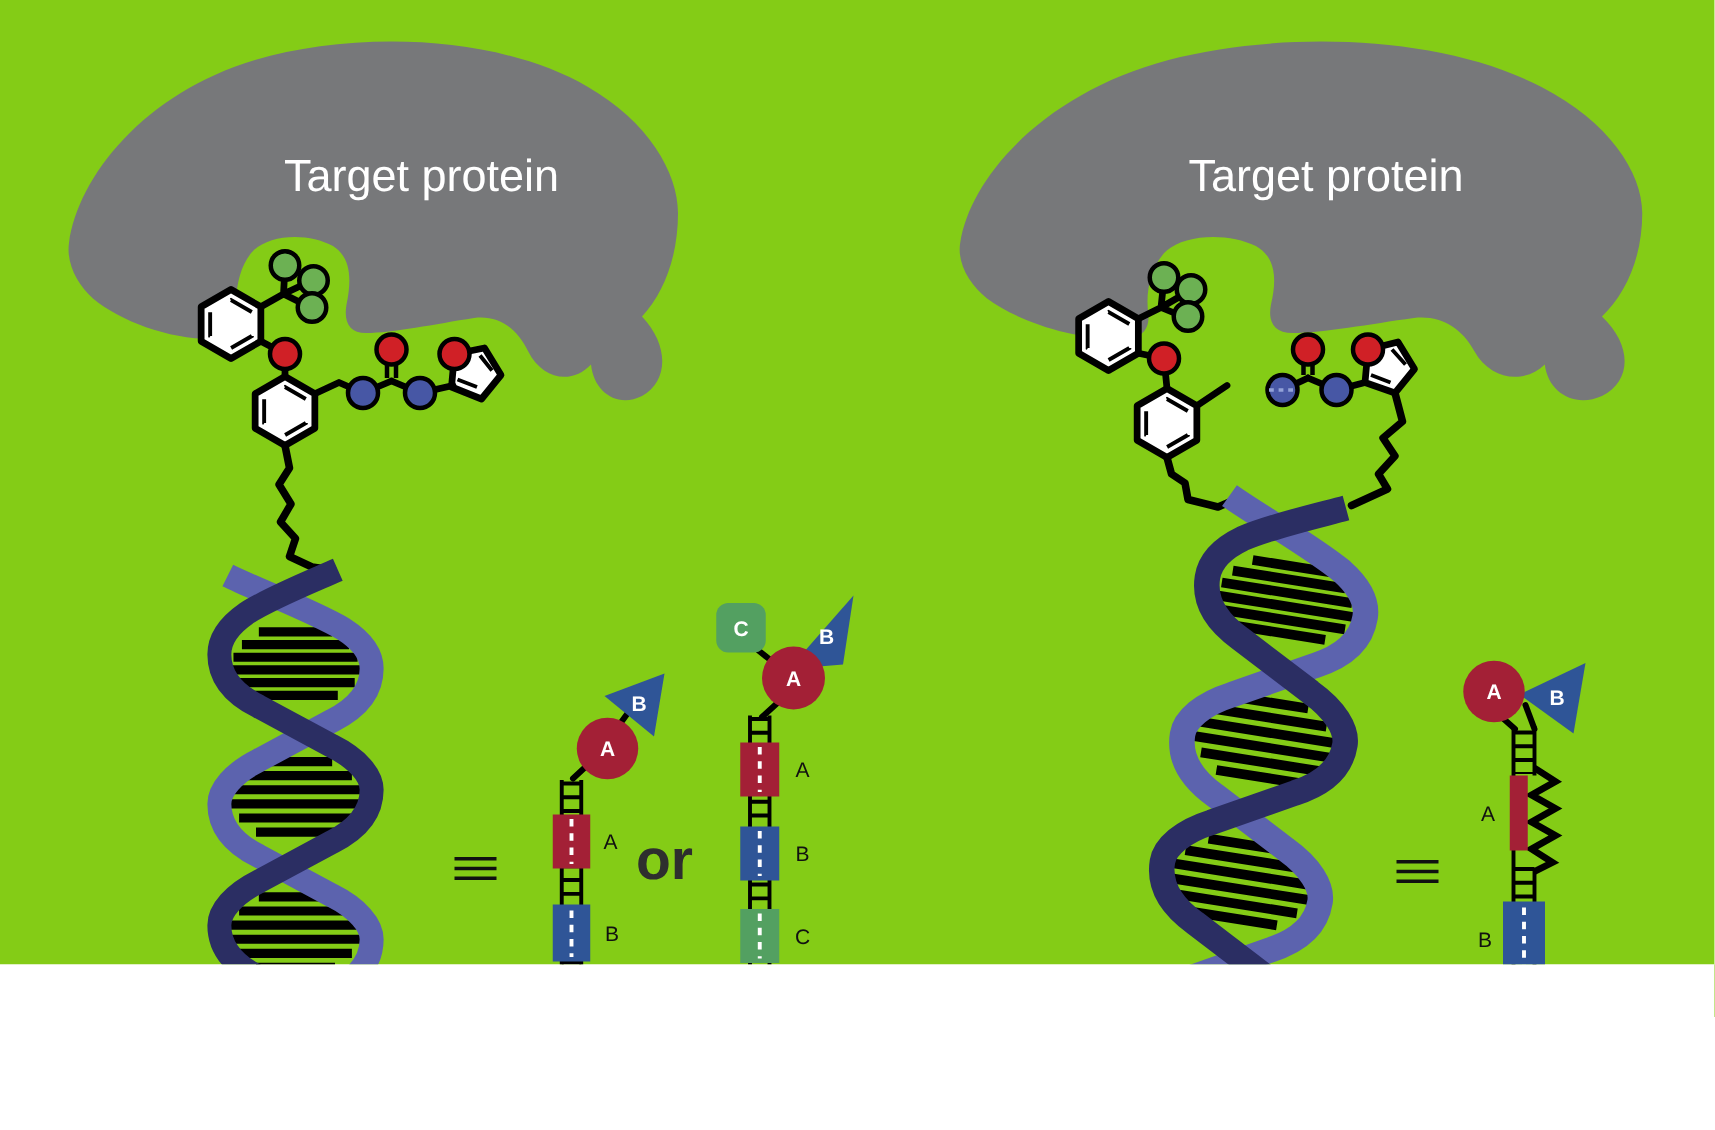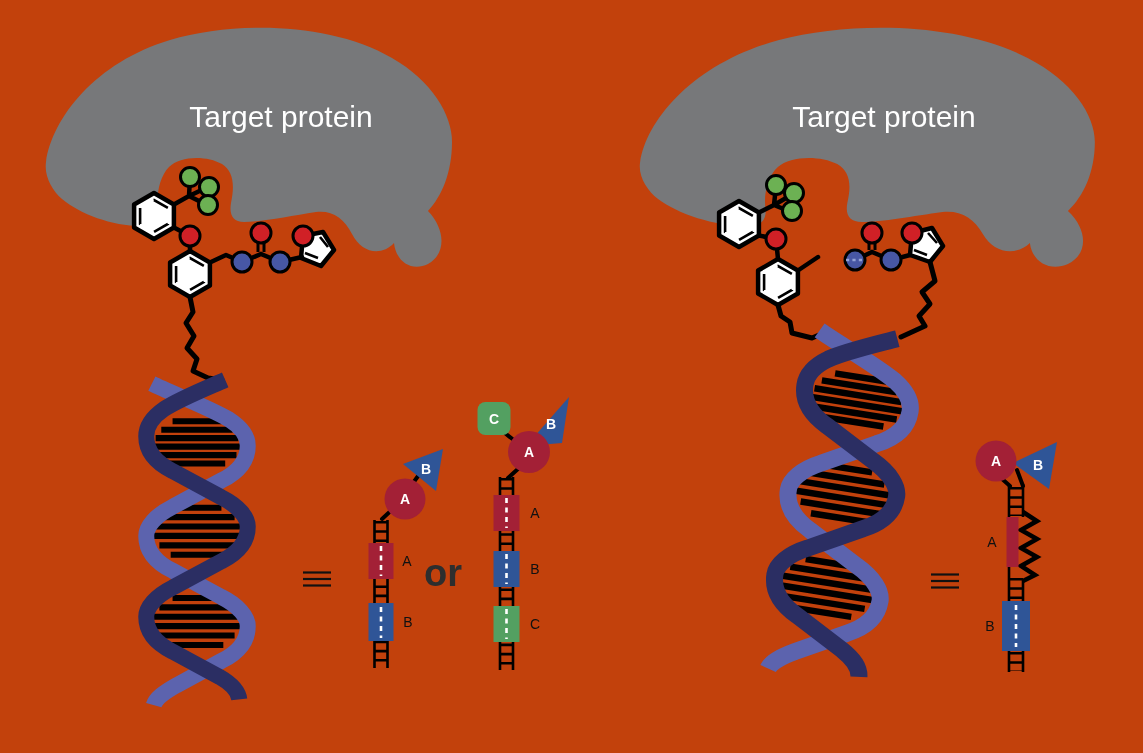--- a/index.html
+++ b/index.html
@@ -1,16 +1,16 @@
 <!DOCTYPE html>
 <html><head>
 <meta charset="utf-8">
 <style>
   html,body{margin:0;padding:0;background:#fff;}
-  .stage{position:relative;width:1143px;height:753px;background:#c2410c;overflow:hidden;
+  .stage{position:relative;width:1143px;height:643px;background:#84cc16;overflow:hidden;
          font-family:"Liberation Sans","DejaVu Sans",sans-serif;}
   svg text{font-family:"Liberation Sans","DejaVu Sans",sans-serif;}
   .title-text{font-size:30px;font-weight:500;fill:#ffffff;}
   .or-text{font-size:38px;font-weight:600;fill:#2e2e2e;}
   .tag-letter{font-size:14px;font-weight:700;fill:#ffffff;text-anchor:middle;}
   .code-label{font-size:14px;font-weight:400;fill:#111111;text-anchor:middle;}
   .bond{stroke:#000;stroke-width:4.5;fill:none;stroke-linejoin:round;stroke-linecap:round;}
   .bond2{stroke:#000;stroke-width:2.6;fill:none;}
   .ringfill{fill:#ffffff;stroke:#000;stroke-width:4.5;stroke-linejoin:round;}
   .chain{stroke:#000;stroke-width:5;fill:none;stroke-linejoin:round;stroke-linecap:round;}

